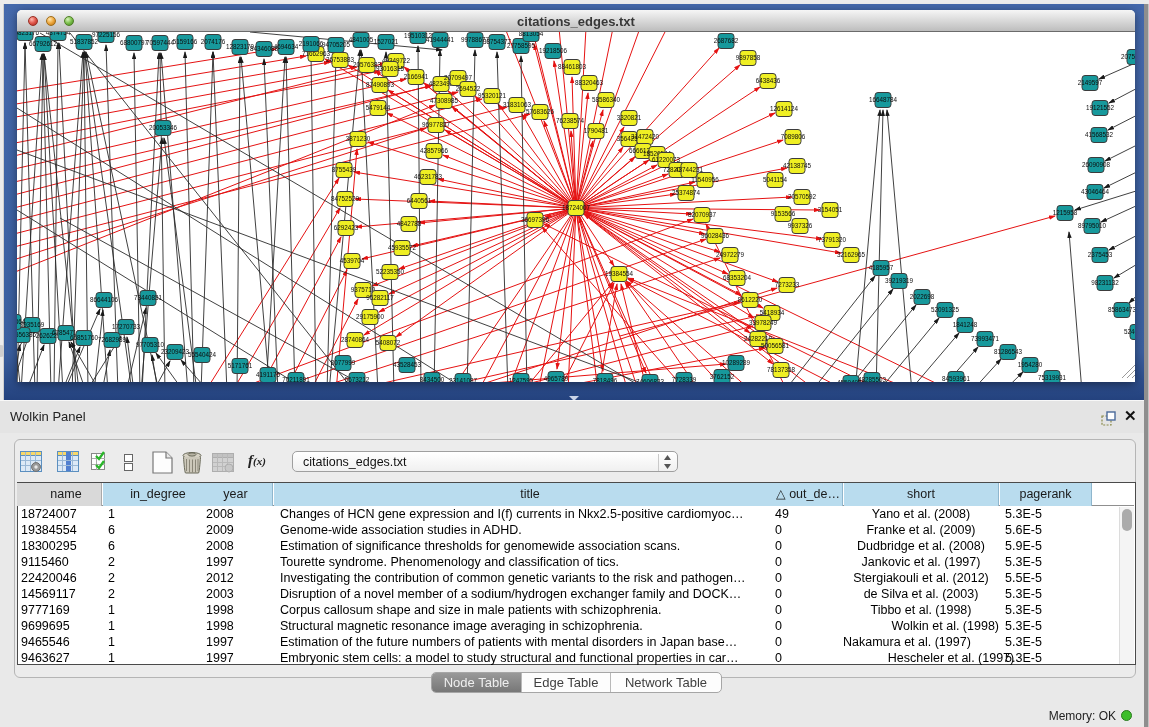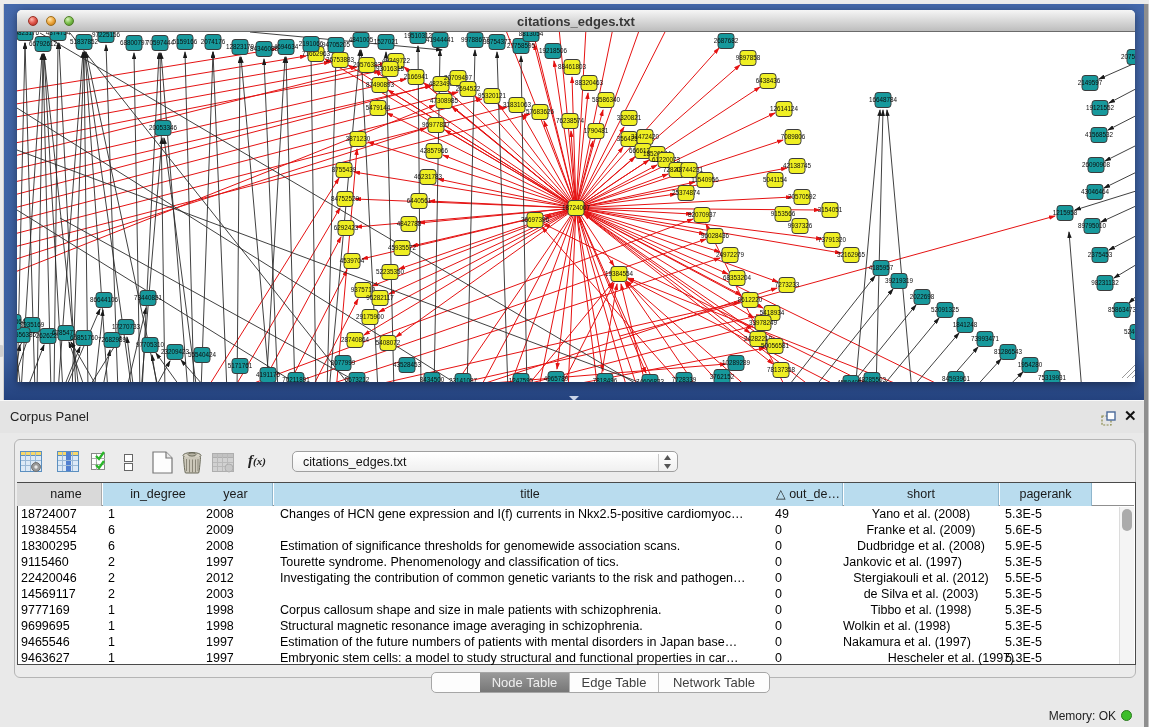--- a/index.html
+++ b/index.html
@@ -42,21 +42,21 @@
   text-align:center; line-height:23px; }
 .row { position:absolute; left:17px; width:1100px; height:16px; font-size:12.5px; color:#000; }
 .row span { position:absolute; top:0; white-space:nowrap; }
 #vscroll { position:absolute; left:1119px; top:507px; width:15px; height:157px;
   background:#f4f4f4; border-left:1px solid #dcdcdc; }
 #vthumb { position:absolute; left:2px; top:2px; width:10px; height:22px; background:#ababab; border-radius:5px; }
 #tabs { position:absolute; left:431px; top:672px; height:21px; display:flex;
   border:1px solid #a6a6a6; border-radius:5px; overflow:hidden; background:#fdfdfd;
   font-size:13px; }
 #tabs div { line-height:20px; color:#404040; text-align:center; }
-#tabs .sel { background:linear-gradient(#999,#777); color:#efefef;margin-left:48px; }
+#tabs .sel { background:linear-gradient(#999,#777); color:#efefef; }
 #tabs div + div { border-left:1px solid #b9b9b9; }
 #mem { position:absolute; left:1030px; top:709px; width:86px; text-align:right; font-size:12px; color:#222; }
 #memdot { position:absolute; left:1121px; top:710px; width:11px; height:11px;
   border-radius:50%; background:#3dbe2b; border:1px solid #2b7a1f; }
 #lnotch { position:absolute; left:0px; top:345px; width:4px; height:12px; background:#cfcfcf; border-radius:0 3px 3px 0; }
 </style></head>
 <body>
 <div id="frame-top"></div>
 <div id="frame-left"></div>
 <div id="desktop"></div>
@@ -604,21 +604,21 @@
 </svg>
 <div id="titlebar">
     <div id="title">citations_edges.txt</div>
 <div class="light" id="lr"></div>
     <div class="light" id="lo"></div>
     <div class="light" id="lg"></div>
   </div>
 <div id="divider-arrow"></div>
 <div id="lnotch"></div>
 <div id="tp-bar"></div>
-<div id="tp-title">Corpus Panel</div>
+<div id="tp-title">Wolkin Panel</div>
 <svg id="tp-float" viewBox="0 0 15 15">
     <rect x="1" y="5" width="9" height="9" fill="none" stroke="#8a8a4a" stroke-width="1.2" stroke-dasharray="2 1.4"></rect>
     <rect x="6" y="1" width="8" height="8" fill="#fff" stroke="#4a6a9a" stroke-width="1.4"></rect>
   </svg>
 <div id="tp-x">✕</div>
 <div id="panel"></div>
 
 <svg style="position:absolute;left:20px;top:451px" width="250" height="23" viewBox="0 0 250 23">
 
   <rect x="0.5" y="0.5" width="21" height="20" fill="#dce9f6" stroke="#5b8fc0"></rect>
@@ -690,75 +690,77 @@
     <span style="left:189px">2008</span>
     <span style="left:263px">Changes of HCN gene expression and I(f) currents in Nkx2.5-positive cardiomyoc…</span>
     <span style="left:758px">49</span>
     <span style="left:826px;width:156px;text-align:center">Yano et al. (2008)</span>
     <span style="left:988px">5.3E-5</span>
   </div>
 <div class="row" style="top:523px">
     <span style="left:4px">19384554</span>
     <span style="left:91px">6</span>
     <span style="left:189px">2009</span>
+    <span style="left:263px">Genome-wide association studies in ADHD.</span>
     <span style="left:758px">0</span>
     <span style="left:826px;width:156px;text-align:center">Franke et al. (2009)</span>
     <span style="left:988px">5.6E-5</span>
   </div>
 <div class="row" style="top:539px">
     <span style="left:4px">18300295</span>
     <span style="left:91px">6</span>
     <span style="left:189px">2008</span>
     <span style="left:263px">Estimation of significance thresholds for genomewide association scans.</span>
     <span style="left:758px">0</span>
     <span style="left:826px;width:156px;text-align:center">Dudbridge et al. (2008)</span>
     <span style="left:988px">5.9E-5</span>
   </div>
 <div class="row" style="top:555px">
     <span style="left:4px">9115460</span>
     <span style="left:91px">2</span>
     <span style="left:189px">1997</span>
     <span style="left:263px">Tourette syndrome. Phenomenology and classification of tics.</span>
     <span style="left:758px">0</span>
-    <span style="left:826px;width:156px;">Jankovic et al. (1997)</span>
+    <span style="left:826px;width:156px;text-align:center">Jankovic et al. (1997)</span>
     <span style="left:988px">5.3E-5</span>
   </div>
 <div class="row" style="top:571px">
     <span style="left:4px">22420046</span>
     <span style="left:91px">2</span>
     <span style="left:189px">2012</span>
     <span style="left:263px">Investigating the contribution of common genetic variants to the risk and pathogen…</span>
     <span style="left:758px">0</span>
     <span style="left:826px;width:156px;text-align:center">Stergiakouli et al. (2012)</span>
     <span style="left:988px">5.5E-5</span>
   </div>
 <div class="row" style="top:587px">
     <span style="left:4px">14569117</span>
     <span style="left:91px">2</span>
     <span style="left:189px">2003</span>
+    <span style="left:263px">Disruption of a novel member of a sodium/hydrogen exchanger family and DOCK…</span>
     <span style="left:758px">0</span>
     <span style="left:826px;width:156px;text-align:center">de Silva et al. (2003)</span>
     <span style="left:988px">5.3E-5</span>
   </div>
 <div class="row" style="top:603px">
     <span style="left:4px">9777169</span>
     <span style="left:91px">1</span>
     <span style="left:189px">1998</span>
     <span style="left:263px">Corpus callosum shape and size in male patients with schizophrenia.</span>
     <span style="left:758px">0</span>
     <span style="left:826px;width:156px;text-align:center">Tibbo et al. (1998)</span>
     <span style="left:988px">5.3E-5</span>
   </div>
 <div class="row" style="top:619px">
     <span style="left:4px">9699695</span>
     <span style="left:91px">1</span>
     <span style="left:189px">1998</span>
     <span style="left:263px">Structural magnetic resonance image averaging in schizophrenia.</span>
     <span style="left:758px">0</span>
-    <span style="left:826px;width:156px;text-align:left">Wolkin et al. (1998)</span>
+    <span style="left:826px;width:156px;text-align:right">Wolkin et al. (1998)</span>
     <span style="left:988px">5.3E-5</span>
   </div>
 <div class="row" style="top:635px">
     <span style="left:4px">9465546</span>
     <span style="left:91px">1</span>
     <span style="left:189px">1997</span>
     <span style="left:263px">Estimation of the future numbers of patients with mental disorders in Japan base…</span>
     <span style="left:758px">0</span>
     <span style="left:826px;width:156px;text-align:left">Nakamura et al. (1997)</span>
     <span style="left:988px">5.3E-5</span>

